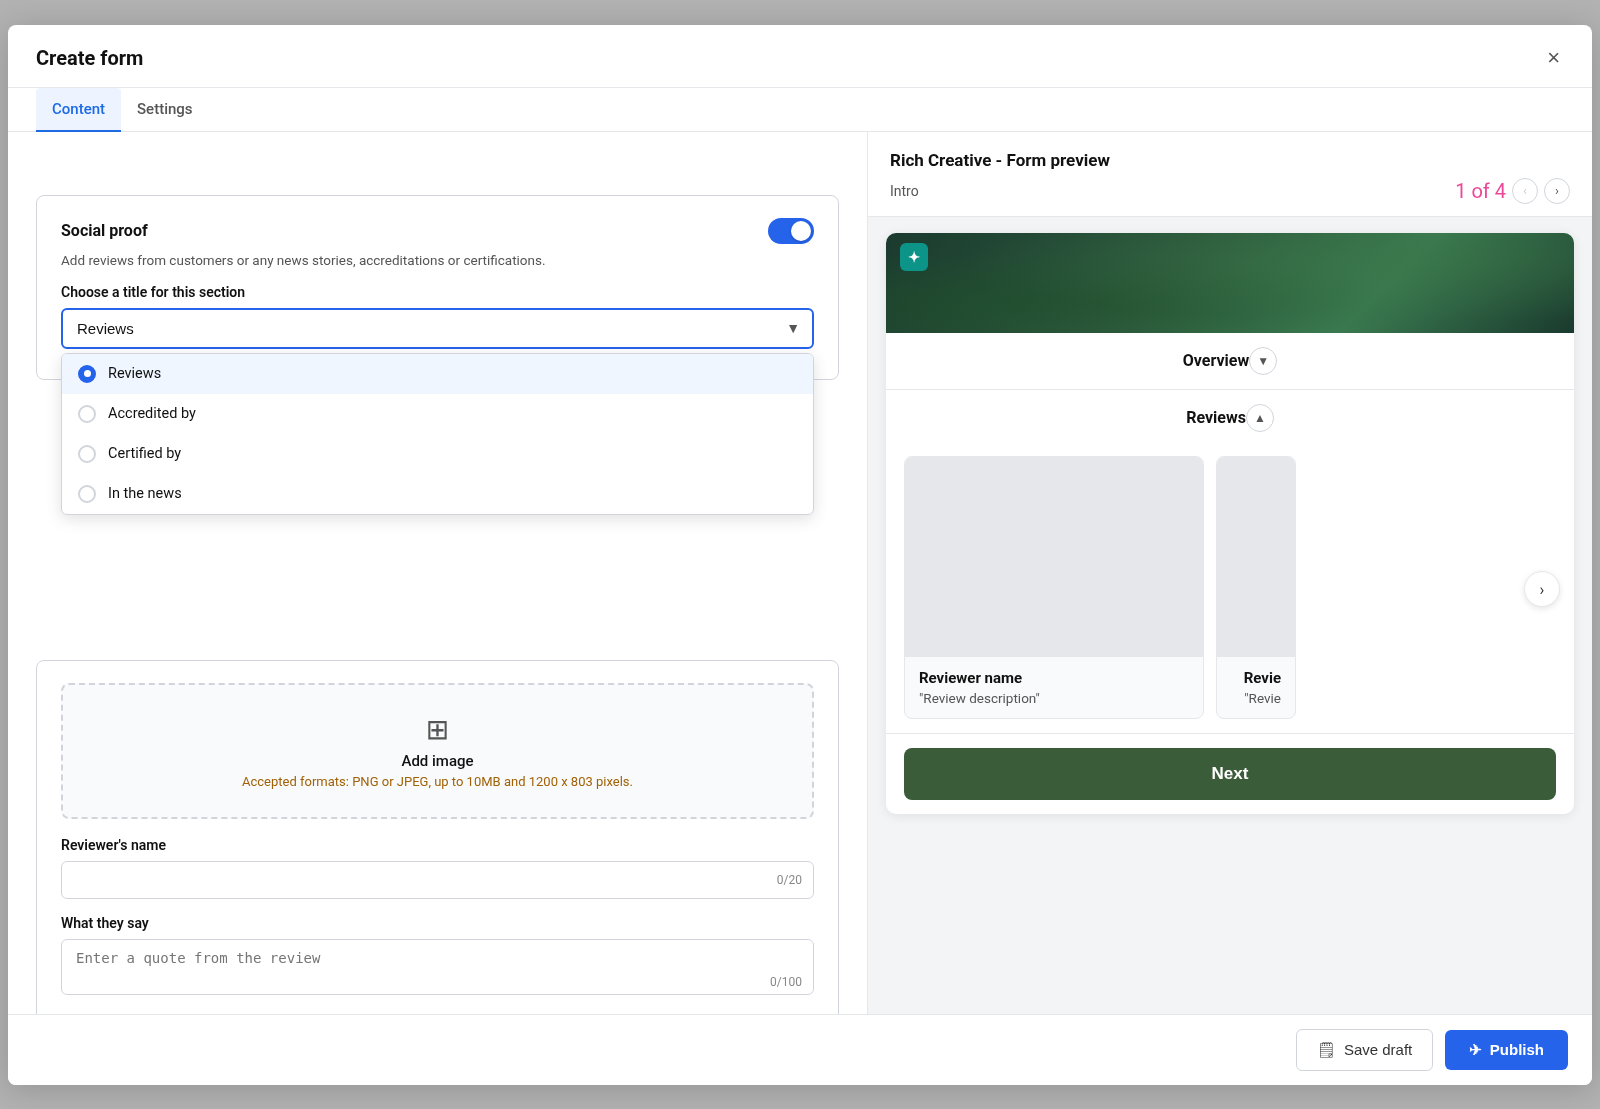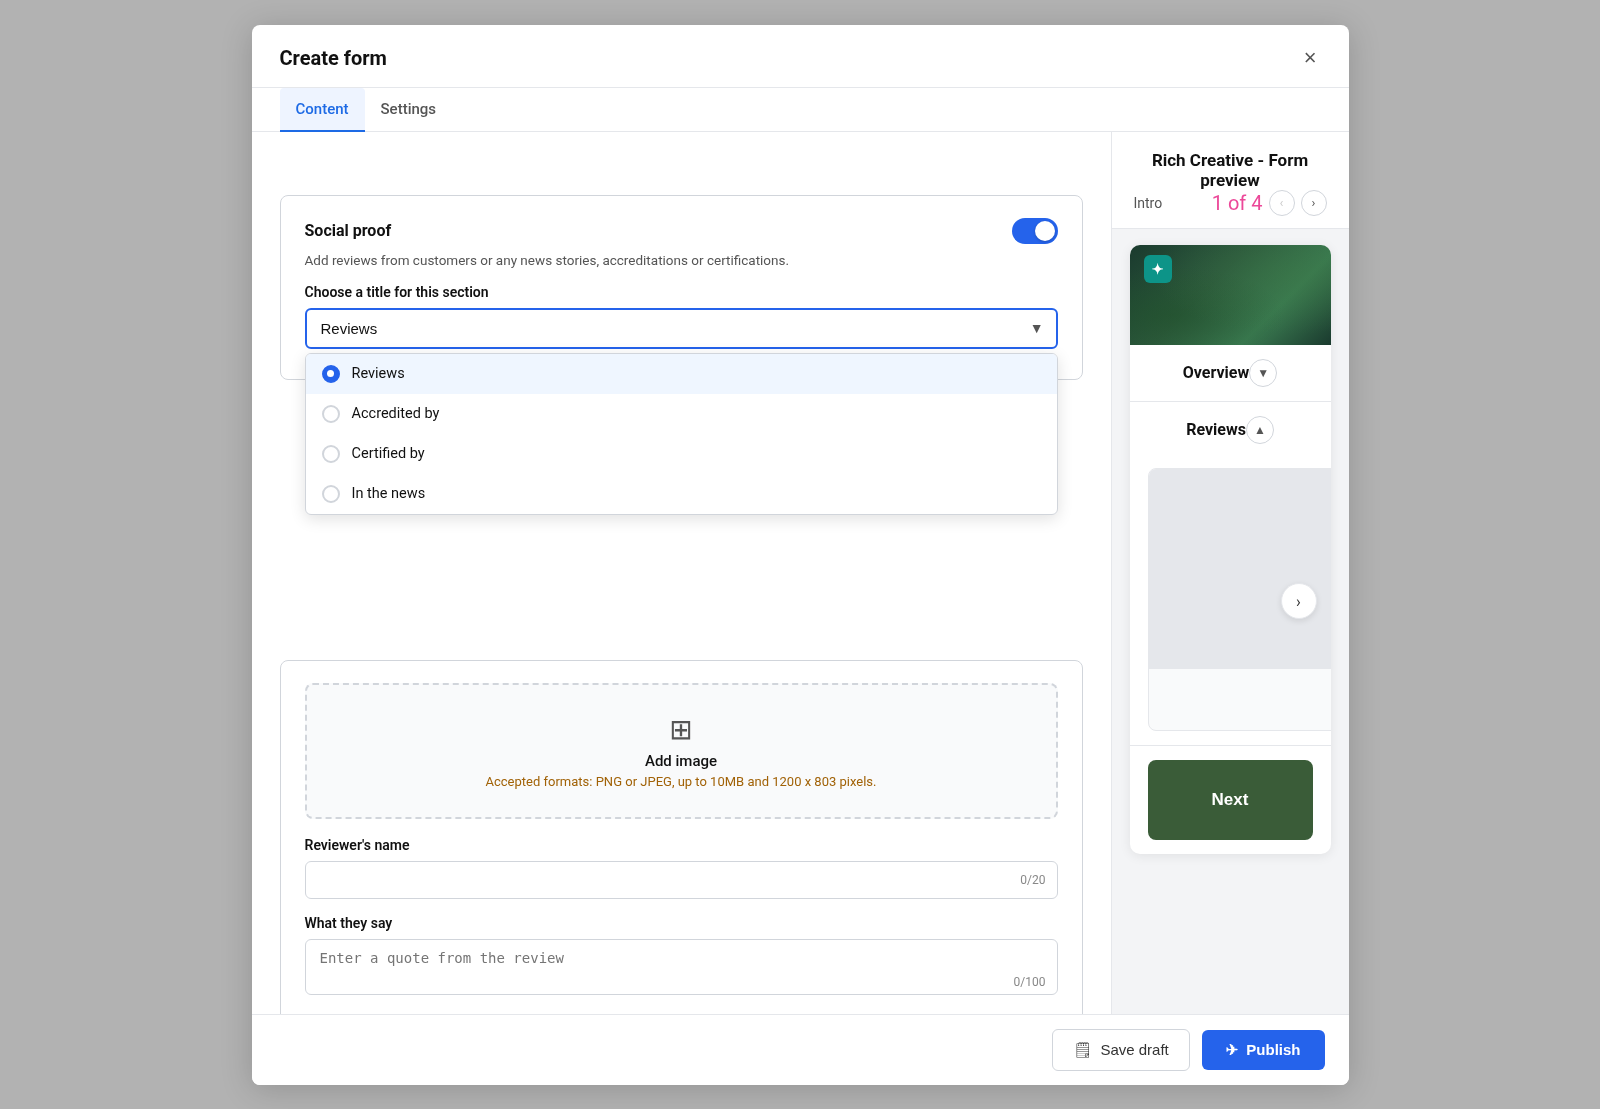--- a/index.html
+++ b/index.html
@@ -18,21 +18,21 @@
       top: 0; left: 0; right: 0; bottom: 0;
       background: rgba(0,0,0,0.3);
       display: flex;
       align-items: center;
       justify-content: center;
     }
 
     .modal-container {
       background: #fff;
       border-radius: 8px;
-      width: 1097px;
+      width: 1584px;
       height: 1060px;
       position: relative;
       display: flex;
       flex-direction: column;
       overflow: hidden;
       box-shadow: 0 4px 32px rgba(0,0,0,0.18);
     }
 
     
     .modal-header {
@@ -311,22 +311,21 @@
 
     .preview-header {
       padding: 18px 22px 12px;
       background: #fff;
       border-bottom: 1px solid #e5e7eb;
     }
     .preview-title {
       font-size: 17px;
       font-weight: 700;
       color: #111;
-      margin-bottom: 0;
-      text-align: center;
+      margin-bottom: 8px;
     }
     .preview-nav {
       display: flex;
       align-items: center;
       justify-content: space-between;
     }
     .preview-step-label {
       font-size: 14px;
       color: #555;
     }
@@ -497,21 +496,21 @@
       z-index: 2;
     }
 
     
     .next-btn-preview {
       margin: 14px 18px;
       background: #3a5c38;
       color: #fff;
       border: none;
       border-radius: 8px;
-      padding: 30px;
+      padding: 16px;
       font-size: 17px;
       font-weight: 700;
       width: calc(100% - 36px);
       cursor: pointer;
       text-align: center;
     }
 
     
     .modal-footer {
       display: flex;
@@ -671,20 +670,24 @@
             
             <div class="preview-section">
               <div class="preview-section-header">
                 <span class="preview-section-title">Reviews</span>
                 <div class="chevron-btn">▲</div>
               </div>
 
               <div class="reviews-carousel">
                 <div class="review-card">
                   <div class="review-card-image"></div>
+                  <div class="review-card-body">
+                    <div class="review-name">Reviewer name</div>
+                    <div class="review-desc">"Review description"</div>
+                  </div>
                 </div>
                 <div class="review-card" style="min-width:80px; overflow:hidden;text-align:right;">
                   <div class="review-card-image"></div>
                   <div class="review-card-body">
                     <div class="review-name">Revie</div>
                     <div class="review-desc">"Revie</div>
                   </div>
                 </div>
                 <div class="carousel-next">›</div>
               </div>

